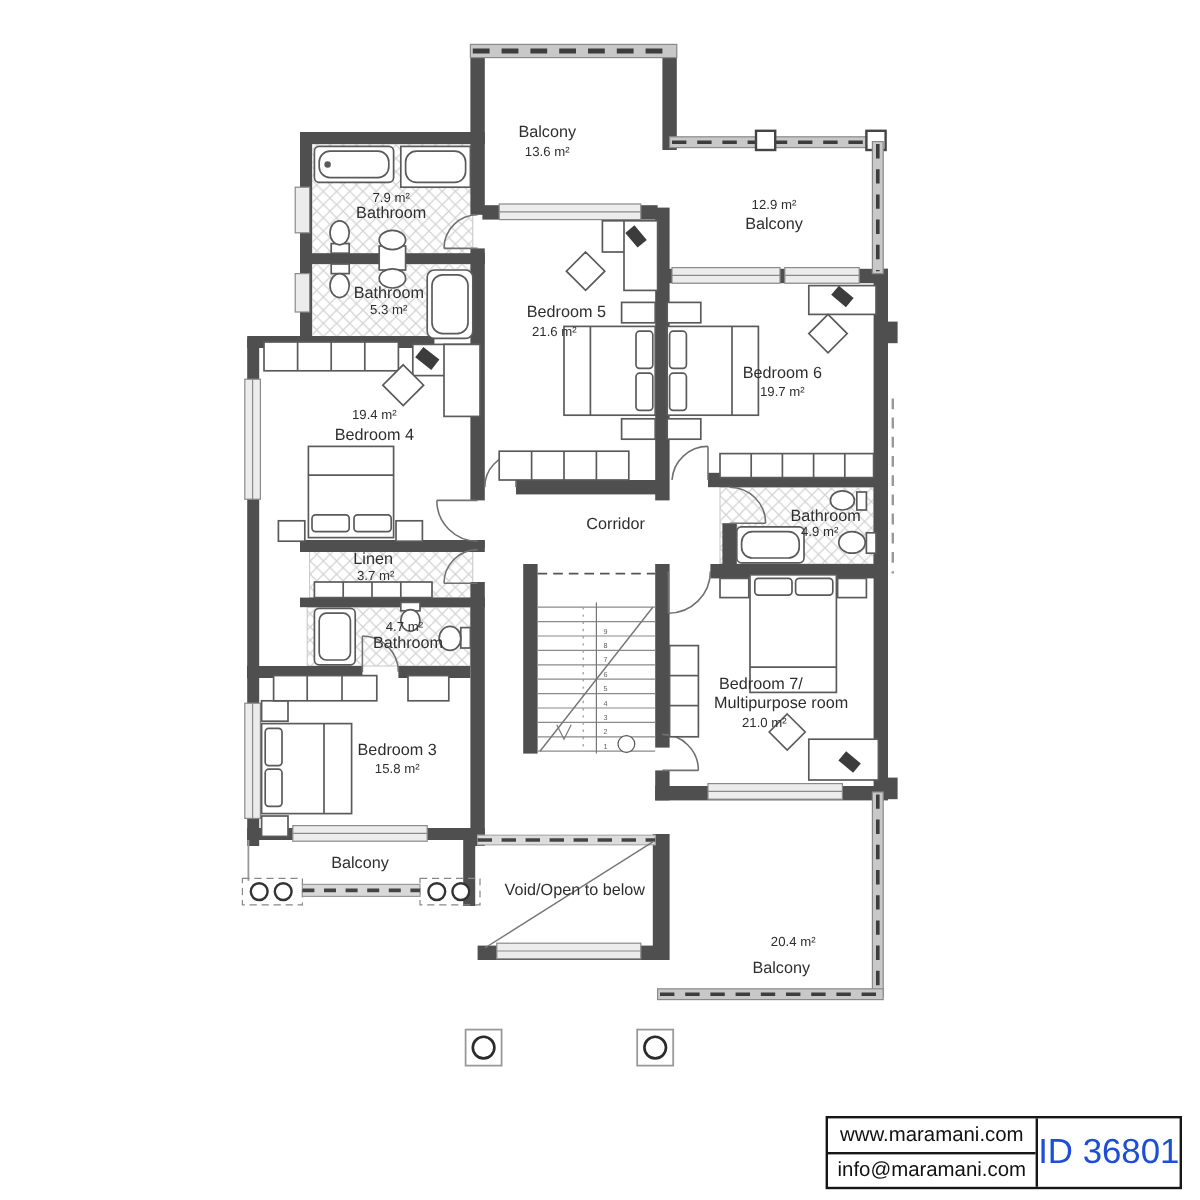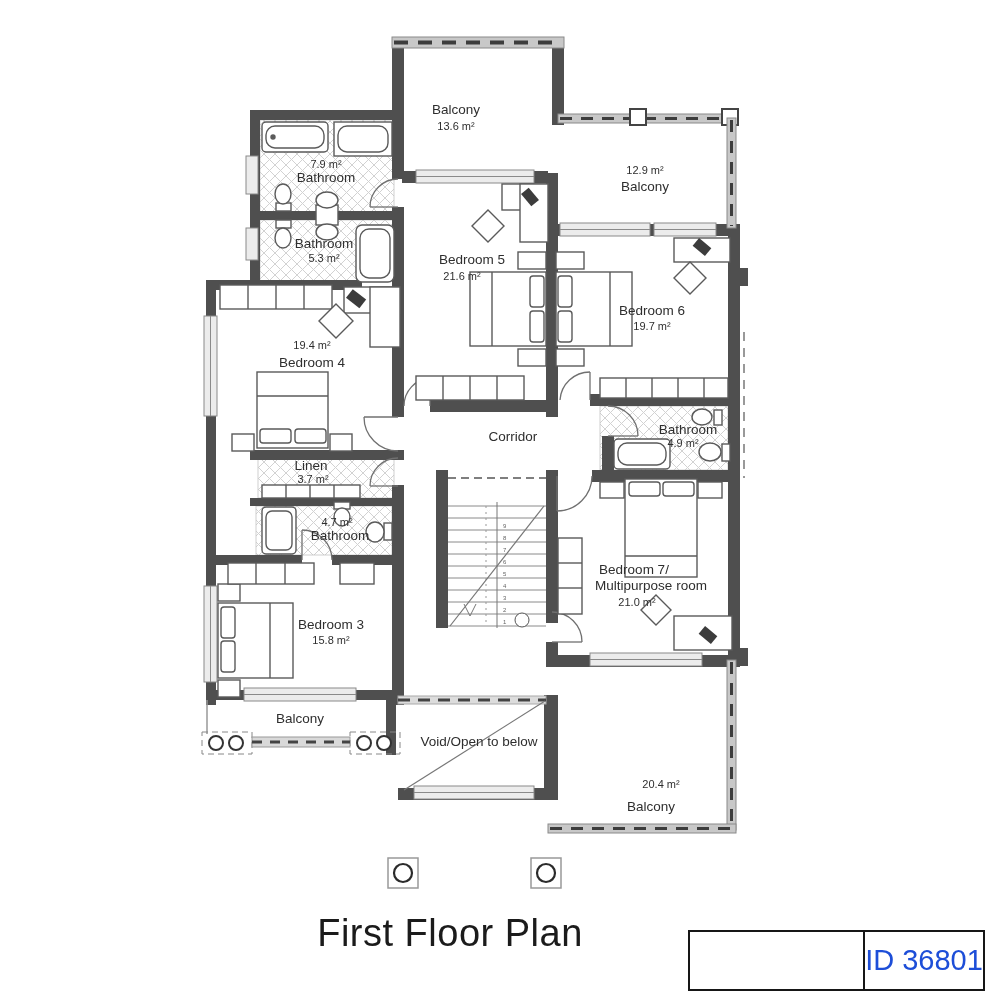--- a/index.html
+++ b/index.html
@@ -424,20 +424,21 @@
     <text class="room-name" x="634" y="574">Bedroom 7/</text>
     <text class="room-name" x="651" y="590">Multipurpose room</text>
     <text class="room-area" x="637" y="606">21.0 m²</text>
     <text class="room-name" x="479" y="746">Void/Open to below</text>
     <text class="room-name" x="300" y="723">Balcony</text>
     <text class="room-area" x="661" y="788">20.4 m²</text>
     <text class="room-name" x="651" y="811">Balcony</text>
   </g>
 </svg>
 
-<div class="plan-title">First Floor Plan</div>
 <div class="info-box">
   <div class="info-left">
+    <div class="cell">www.maramani.com</div>
+    <div class="cell">info@maramani.com</div>
   </div>
   <div class="info-id">ID 36801</div>
 </div>
 
 </div>
 
 </body></html>

